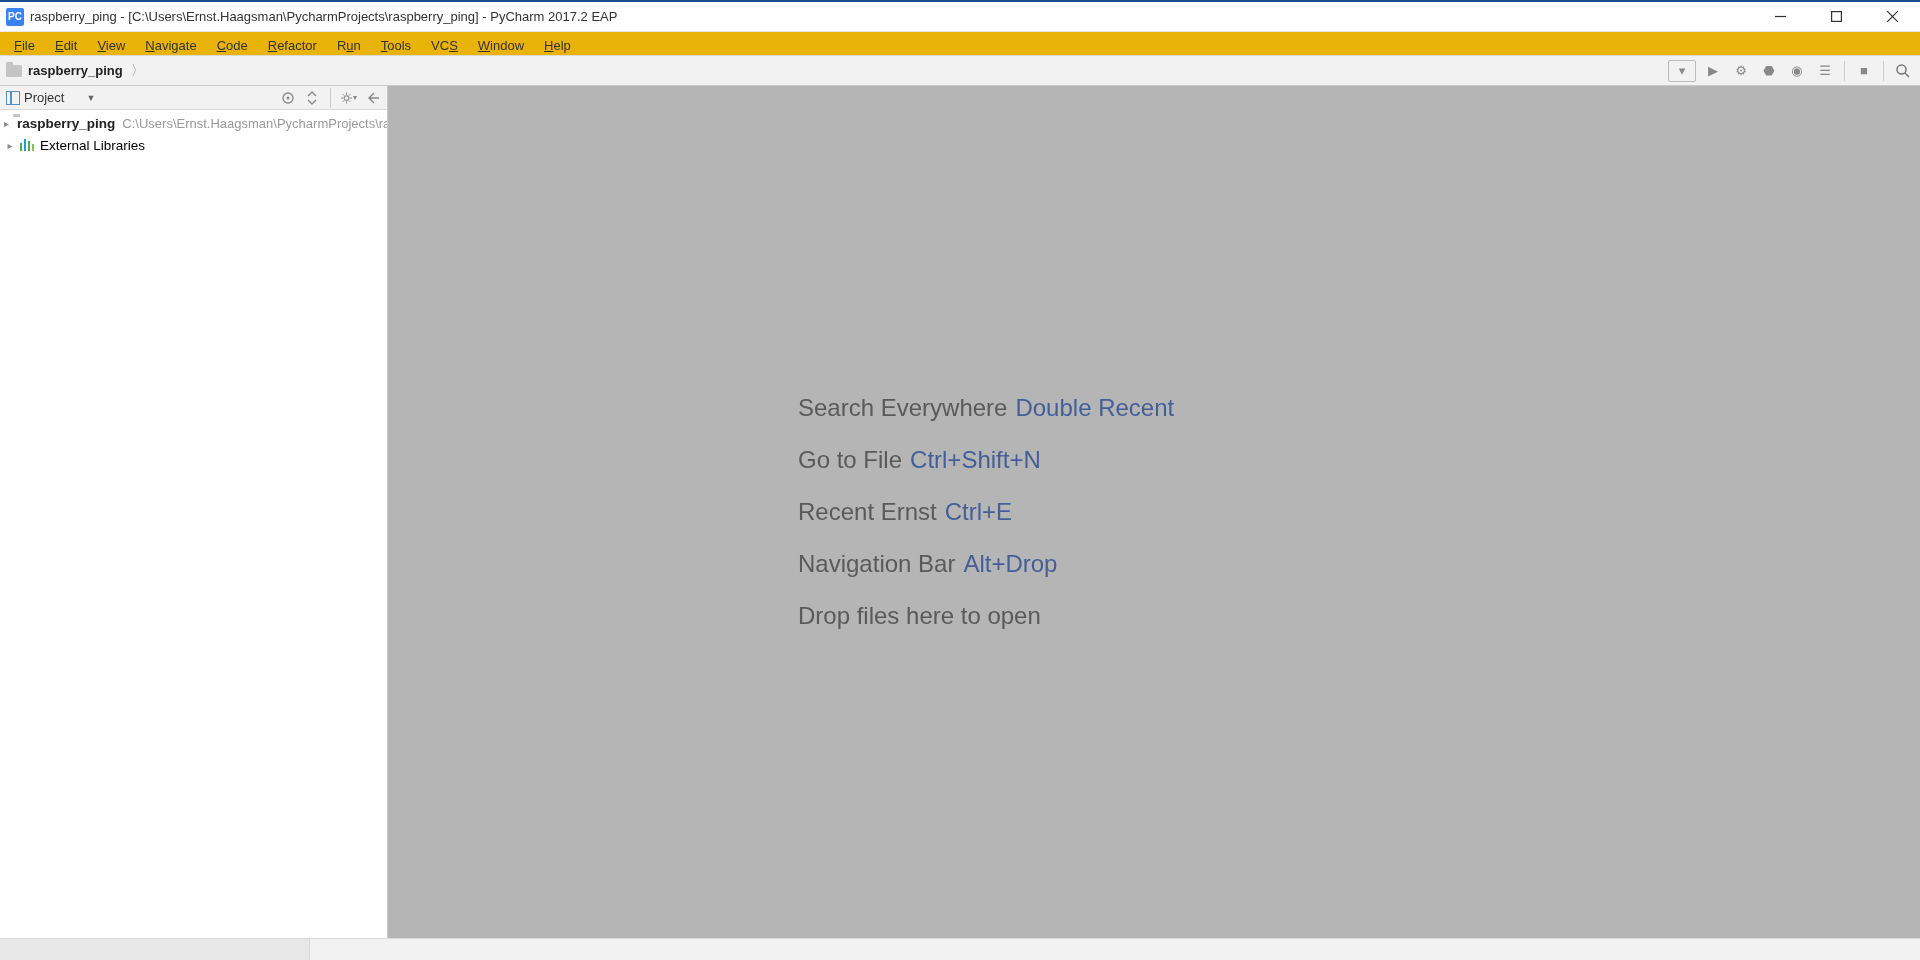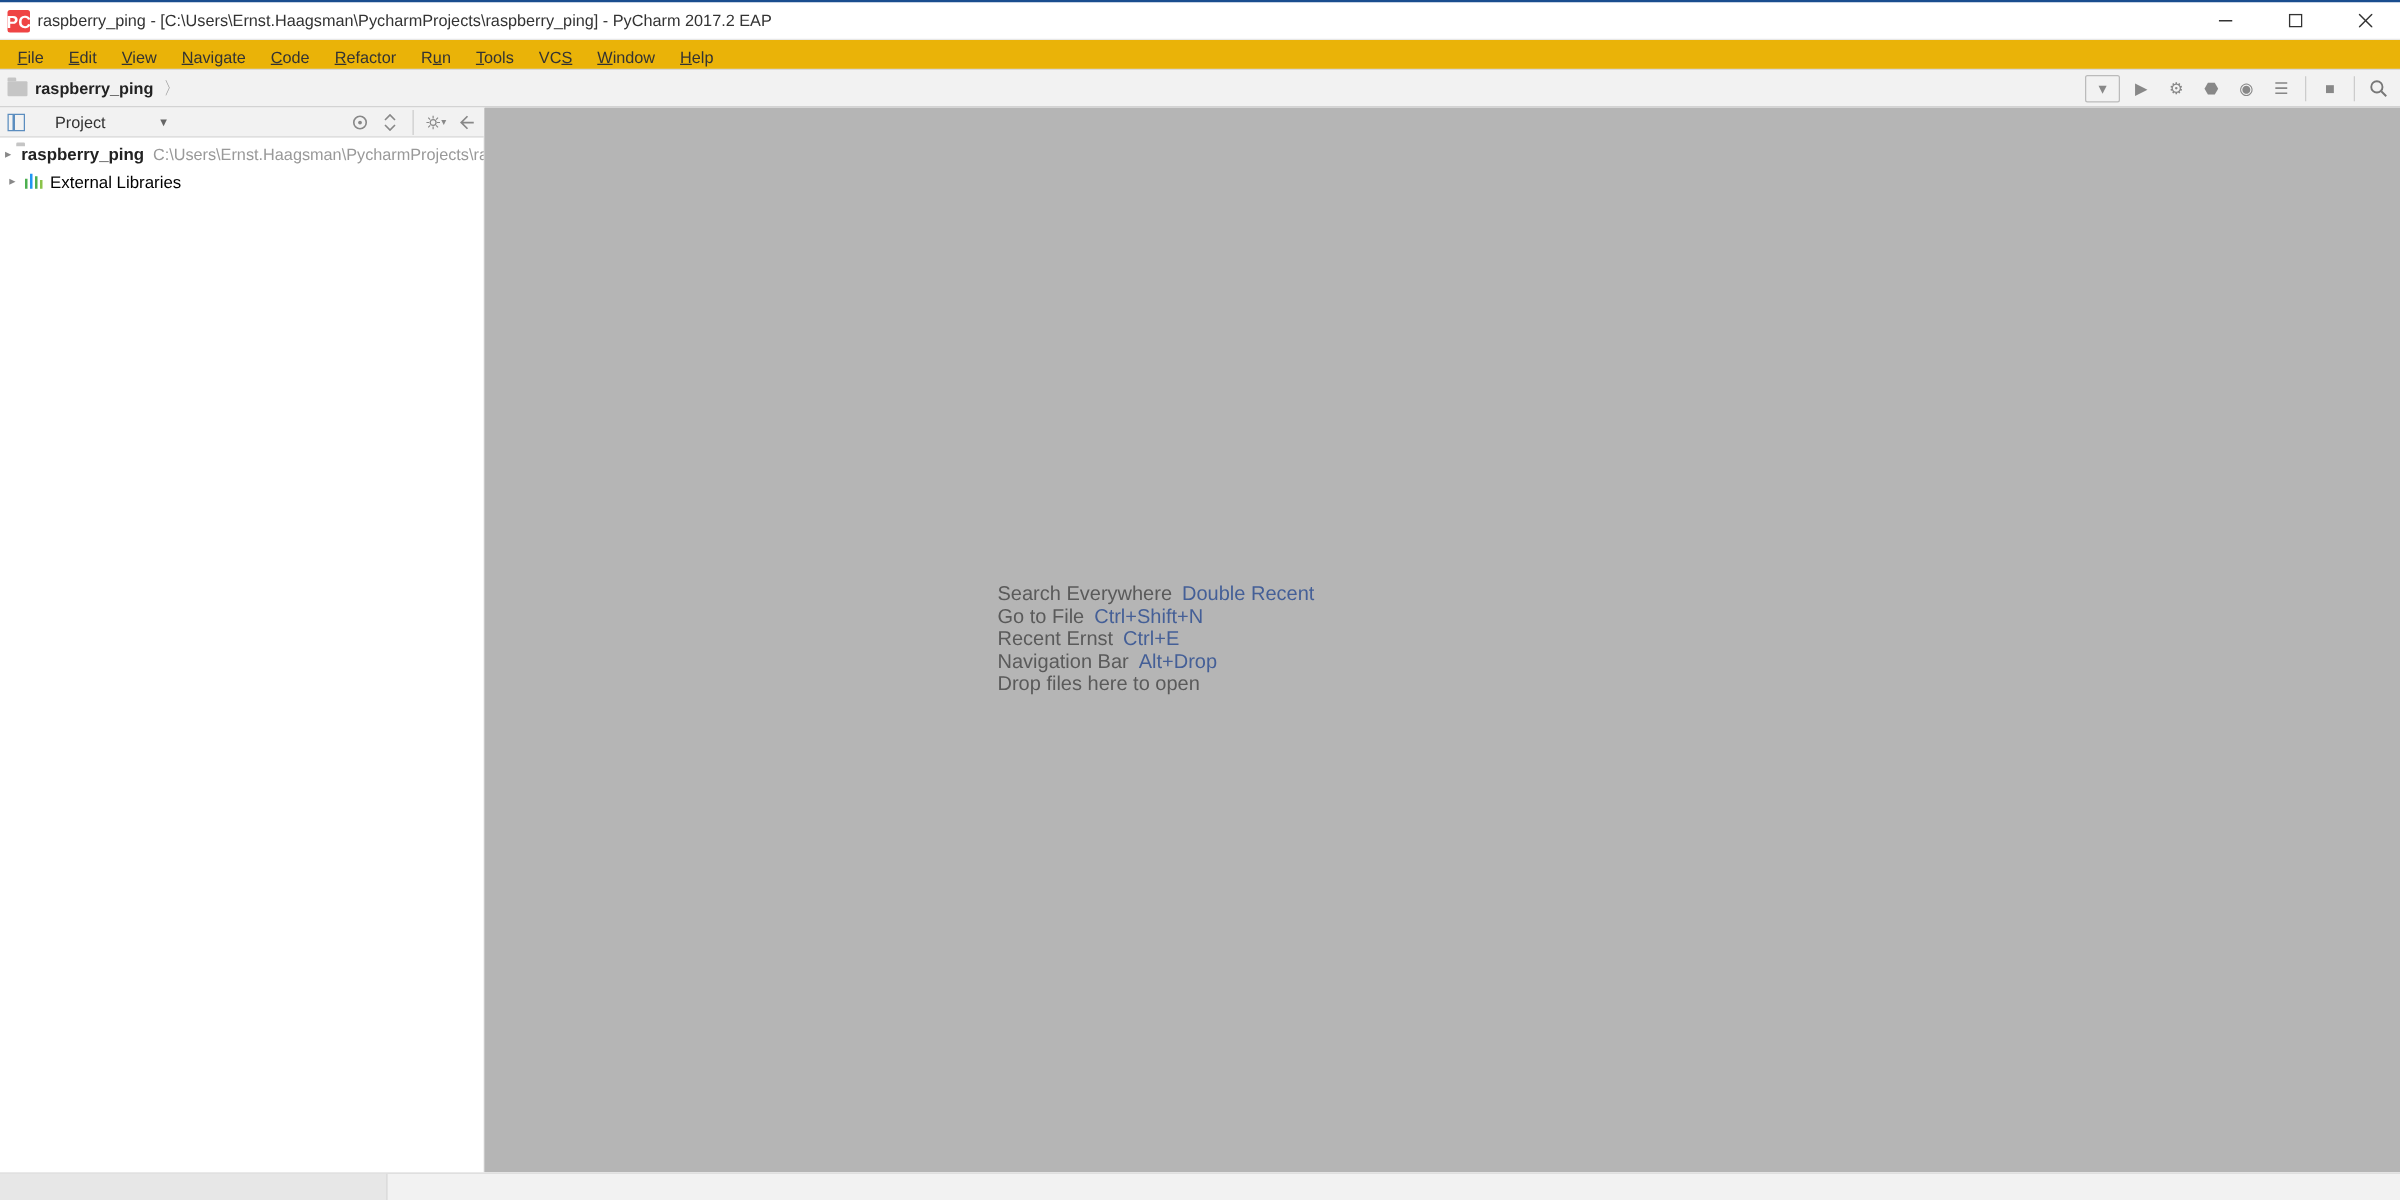--- a/index.html
+++ b/index.html
@@ -20,23 +20,23 @@
     .titlebar {
       height: 30px;
       background: #fff;
       display: flex;
       align-items: center;
       padding-left: 6px;
       border-bottom: 1px solid #e8e8e8;
     }
     .app-icon {
       width: 18px; height: 18px;
-      background: #ef4444;
+      background: #3b82f6;
       color: #fff;
-      font-size: 14px;
+      font-size: 10px;
       font-weight: bold;
       display: flex;
       align-items: center;
       justify-content: center;
       margin-right: 6px;
       border-radius: 2px;
     }
     .titlebar-text { color: #333; font-size: 13px; }
     .titlebar-controls {
       margin-left: auto;
@@ -131,21 +131,21 @@
       display: flex;
       flex-direction: column;
     }
     .project-header {
       height: 24px;
       background: #f2f2f2;
       border-bottom: 1px solid #d9d9d9;
       display: flex;
       align-items: center;
       padding: 0 6px;
-      gap: 24px;
+      gap: 4px;
     }
     .panel-icon {
       width: 14px; height: 14px;
       border: 1.5px solid #5b8dbf;
       position: relative;
     }
     .panel-icon::after {
       content: "";
       position: absolute;
       left: 3px; top: 0; bottom: 0;
@@ -208,22 +208,23 @@
       flex: 1;
       background: #b5b5b5;
       display: flex;
       align-items: center;
       justify-content: flex-start;
       padding-left: 410px;
     }
     .shortcuts {
       display: flex;
       flex-direction: column;
+      gap: 24px;
       color: #5a5a5a;
-      font-size: 16px;
+      font-size: 24px;
     }
     .shortcut-row { display: flex; gap: 8px; }
     .shortcut-key { color: #445f97; }
     
     .statusbar {
       height: 22px;
       background: #f2f2f2;
       border-top: 1px solid #d9d9d9;
       display: flex;
       align-items: center;

